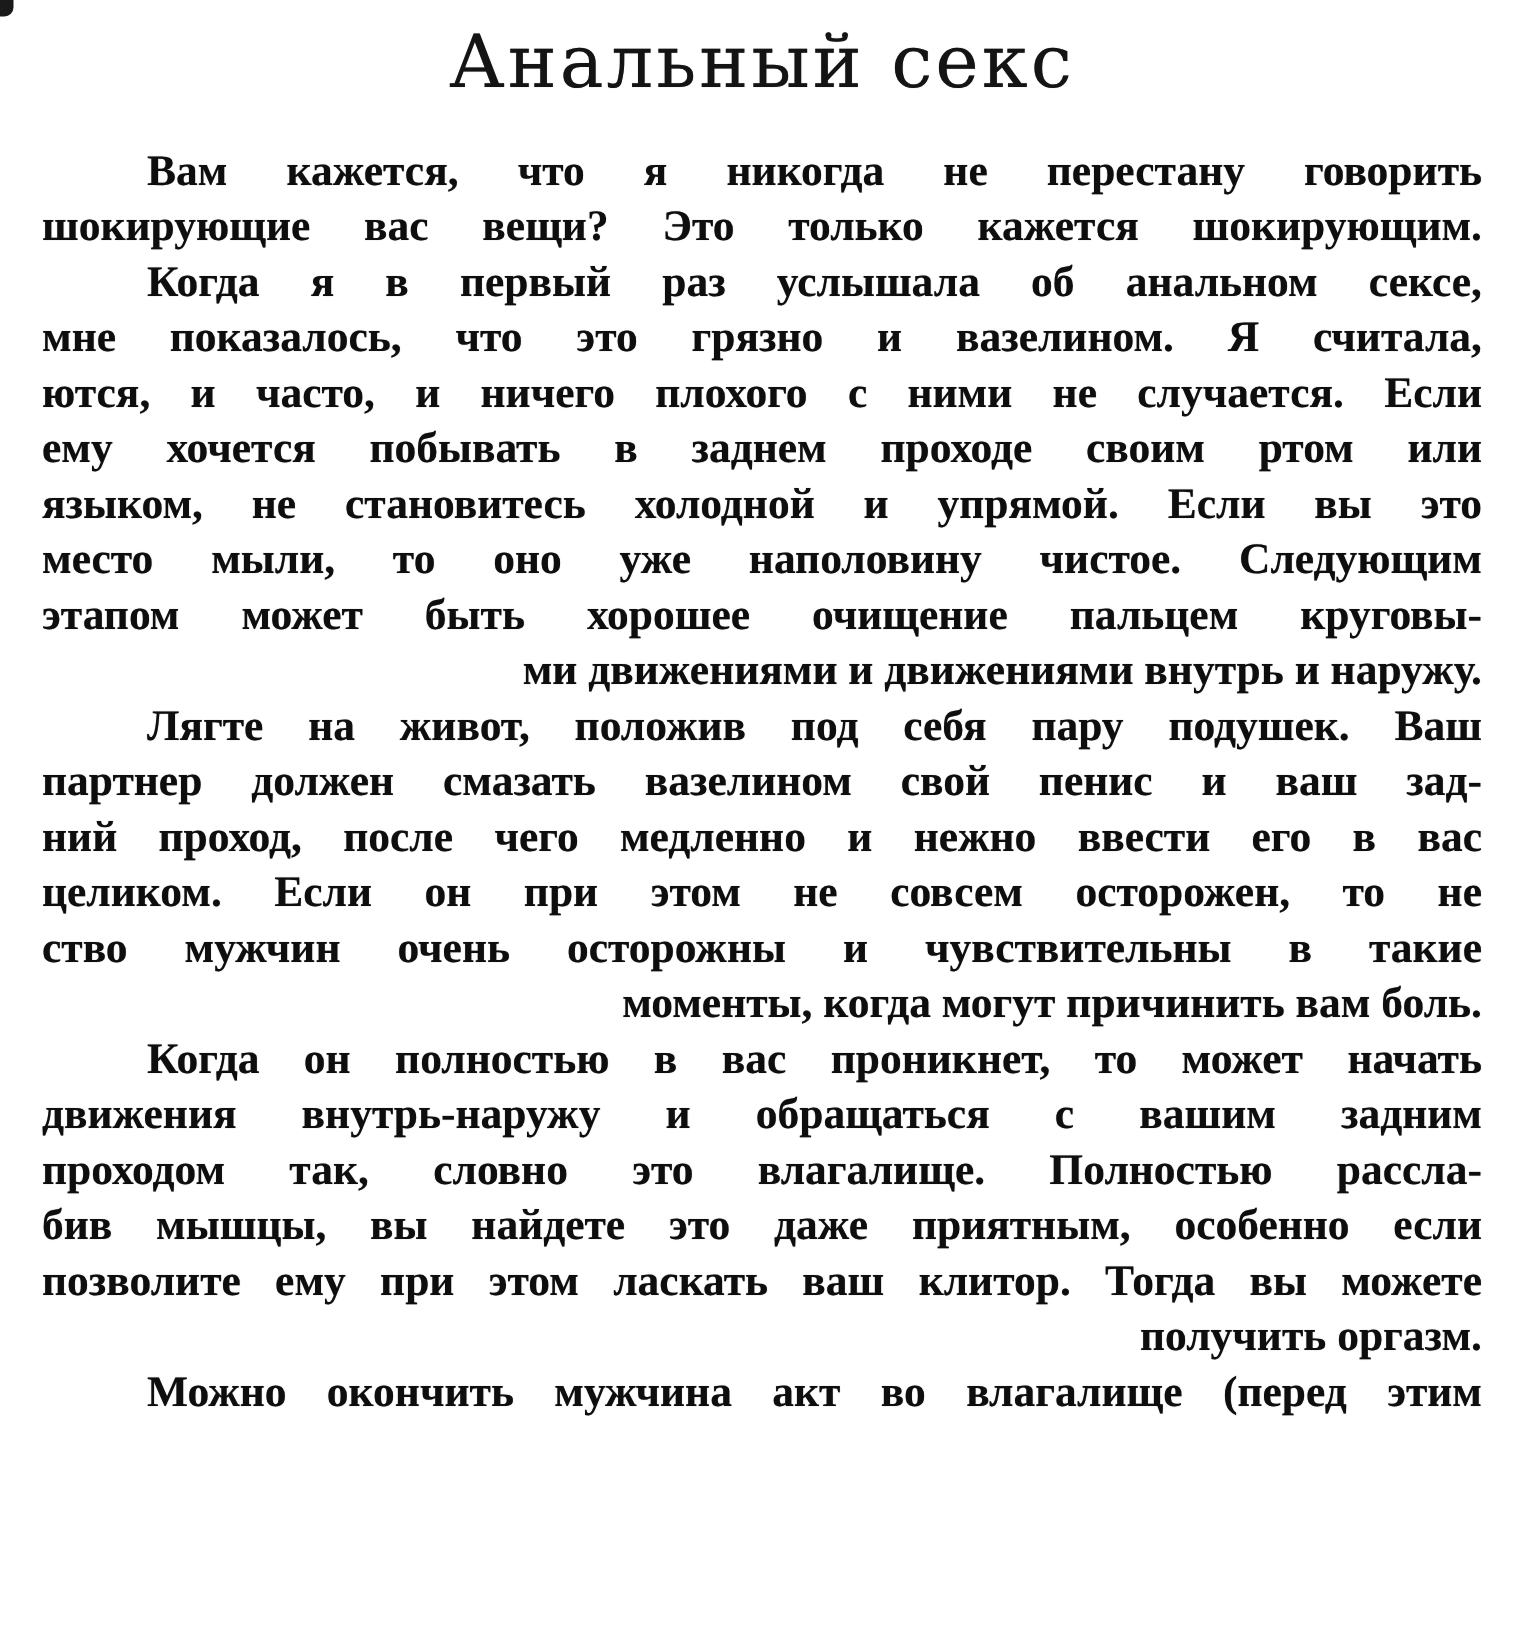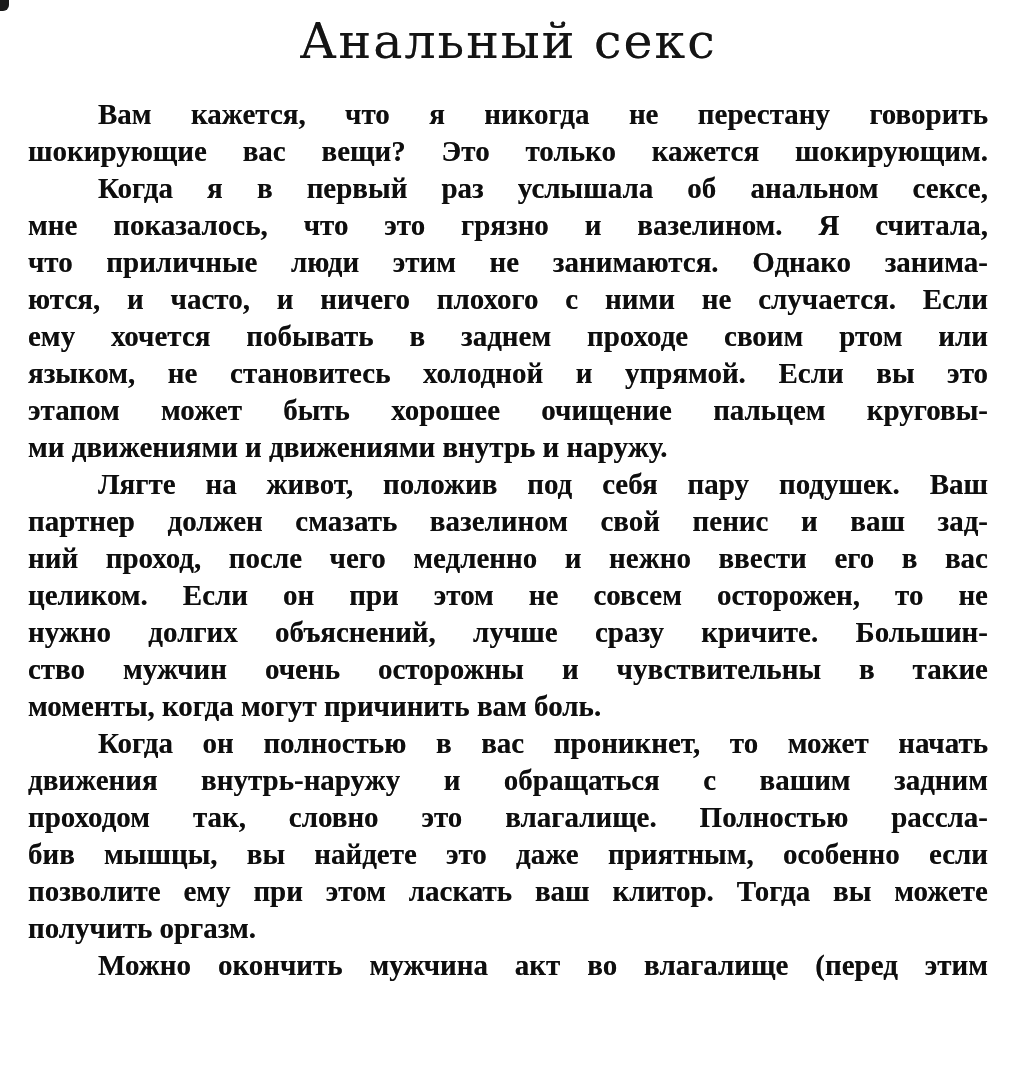--- a/index.html
+++ b/index.html
@@ -47,21 +47,21 @@
   }
   .text-body {
     width: 960px;
   }
   .line {
     font-size: 29px;
     font-weight: bold;
     line-height: 37px;
     height: 37px;
     white-space: nowrap;
-    text-align: left;
+    text-align: right;
     color: #0e0e0e;
     text-shadow: 0 0 0.6px rgba(0,0,0,0.5);
   }
   .line.j {
     white-space: normal;
     text-align: justify;
     text-align-last: justify;
   }
   .line.indent {
     padding-left: 70px;
@@ -77,33 +77,32 @@
 <div class="page">
   <h1 class="page-title">Анальный секс</h1>
   <div class="text-body">
       <div>
         <div class="line indent j">Вам кажется, что я никогда не перестану говорить</div>
         <div class="line j">шокирующие вас вещи? Это только кажется шокирующим.</div>
       </div>
       <div>
         <div class="line indent j">Когда я в первый раз услышала об анальном сексе,</div>
         <div class="line j">мне показалось, что это грязно и вазелином. Я считала,</div>
-        <div class="line j">что приличные люди этим не занимаются. Однако занима-</div>
         <div class="line j">ются, и часто, и ничего плохого с ними не случается. Если</div>
         <div class="line j">ему хочется побывать в заднем проходе своим ртом или</div>
         <div class="line j">языком, не становитесь холодной и упрямой. Если вы это</div>
+        <div class="line j">место мыли, то оно уже наполовину чистое. Следующим</div>
         <div class="line j">этапом может быть хорошее очищение пальцем круговы-</div>
         <div class="line">ми движениями и движениями внутрь и наружу.</div>
       </div>
       <div>
         <div class="line indent j">Лягте на живот, положив под себя пару подушек. Ваш</div>
         <div class="line j">партнер должен смазать вазелином свой пенис и ваш зад-</div>
         <div class="line j">ний проход, после чего медленно и нежно ввести его в вас</div>
         <div class="line j">целиком. Если он при этом не совсем осторожен, то не</div>
-        <div class="line j">нужно долгих объяснений, лучше сразу кричите. Большин-</div>
         <div class="line j">ство мужчин очень осторожны и чувствительны в такие</div>
         <div class="line">моменты, когда могут причинить вам боль.</div>
       </div>
       <div>
         <div class="line indent j">Когда он полностью в вас проникнет, то может начать</div>
         <div class="line j">движения внутрь-наружу и обращаться с вашим задним</div>
         <div class="line j">проходом так, словно это влагалище. Полностью рассла-</div>
         <div class="line j">бив мышцы, вы найдете это даже приятным, особенно если</div>
         <div class="line j">позволите ему при этом ласкать ваш клитор. Тогда вы можете</div>
         <div class="line">получить оргазм.</div>

